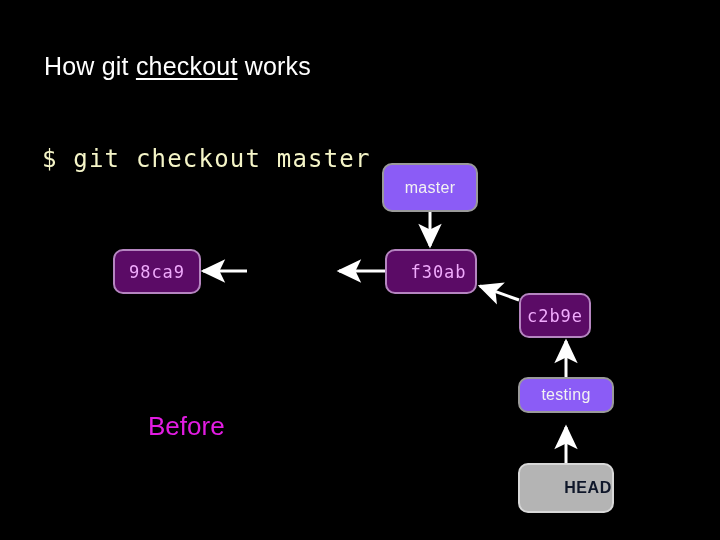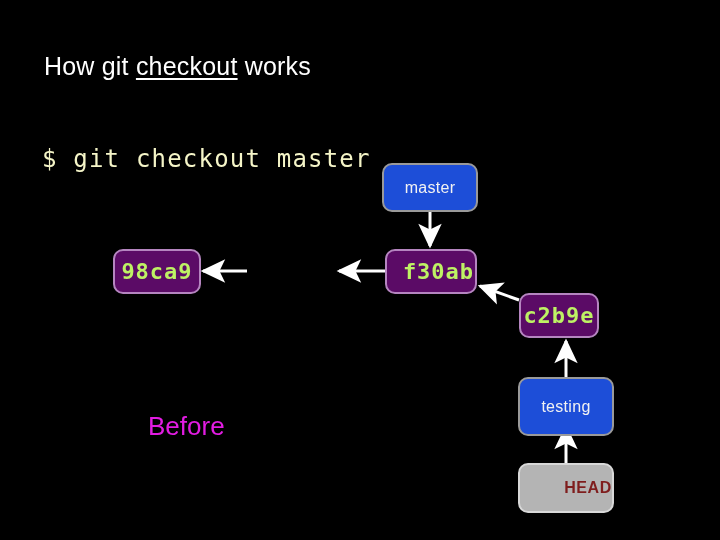--- a/index.html
+++ b/index.html
@@ -82,54 +82,54 @@
     display: flex;
     align-items: center;
     justify-content: center;
     border-radius: 10px;
     white-space: pre;
   }
 
   .node.commit {
     background: #5b0b66;
     border: 2px solid #b585c0;
-    color: #bef264;
+    color: #f0abfc;
     font-family: "DejaVu Sans Mono", "Liberation Mono", monospace;
-    font-size: 22px;
-    font-weight: bold;
+    font-size: 17px;
+    font-weight: normal;
     letter-spacing: 1px;
   }
 
   .node.branch {
-    background: #1d4ed8;
+    background: #8b5cf6;
     border: 2px solid #9a9a9a;
     color: #f2f2f2;
     font-family: "Liberation Sans", sans-serif;
     font-size: 16px;
     letter-spacing: 0.3px;
   }
 
   .node.head {
     background: #b4b4b4;
     border: 2px solid #d8d8d8;
-    color: #7f1d1d;
+    color: #0f172a;
     font-family: "Liberation Sans", sans-serif;
     font-size: 16px;
     font-weight: bold;
     letter-spacing: 0.6px;
     padding-left: 44px;
   }
 
   
   #node-98ca9  { left: 113px; top: 249px; width: 88px;  height: 45px; }
   #node-34ac2  { left: 247px; top: 248px; width: 90px;  height: 45px; }
   #node-f30ab  { left: 385px; top: 249px; width: 92px;  height: 45px; padding-left: 15px; }
-  #node-c2b9e  { left: 519px; top: 293px; width: 80px;  height: 45px; }
+  #node-c2b9e  { left: 519px; top: 293px; width: 72px;  height: 45px; }
   #node-master { left: 382px; top: 163px; width: 96px;  height: 49px; }
-  #node-testing{ left: 518px; top: 377px; width: 96px;  height: 59px; }
+  #node-testing{ left: 518px; top: 377px; width: 96px;  height: 36px; }
   #node-head   { left: 518px; top: 463px; width: 96px;  height: 50px; }
 </style>
 </head>
 <body>
 
 <div id="slide">
 
   <div id="title"><span>How git </span><span class="underlined">checkout</span><span> works</span></div>
 
   <div id="command">$ git checkout master</div>

